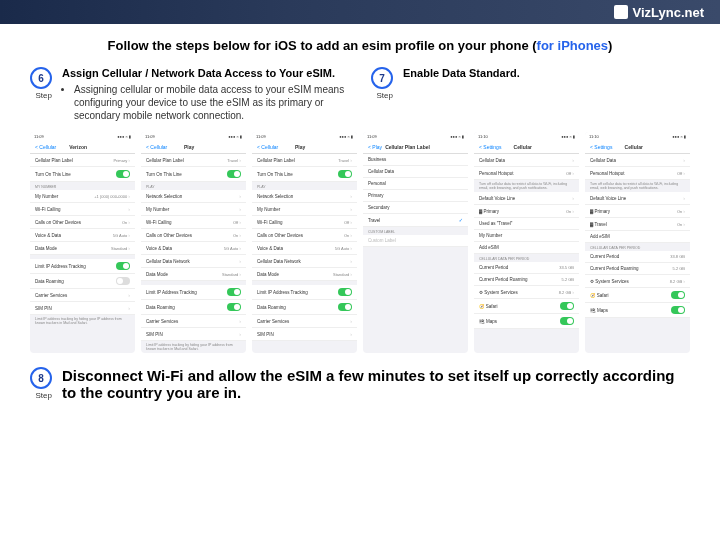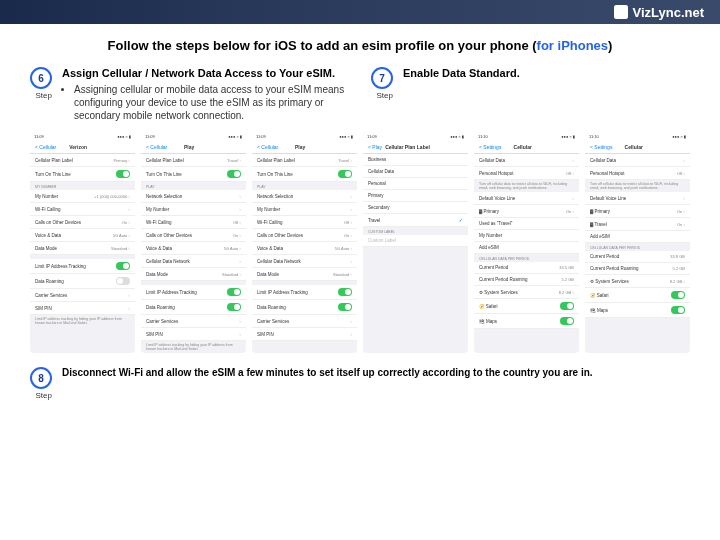--- a/index.html
+++ b/index.html
@@ -457,15 +457,15 @@
       </div>
     </div>
 
   <div class="step8">
     <div>
       <div class="step-badge">
           <span>8</span>
         </div>
       <div class="step-label">Step</div>
     </div>
-    <div class="step-title" style="font-size:10px">Disconnect Wi-Fi and allow the eSIM a few minutes to set itself up correctly according to the country you are in.</div>
+    <div class="step-title" style="font-size:15px">Disconnect Wi-Fi and allow the eSIM a few minutes to set itself up correctly according to the country you are in.</div>
   </div>
 </div>
 
 </body></html>

